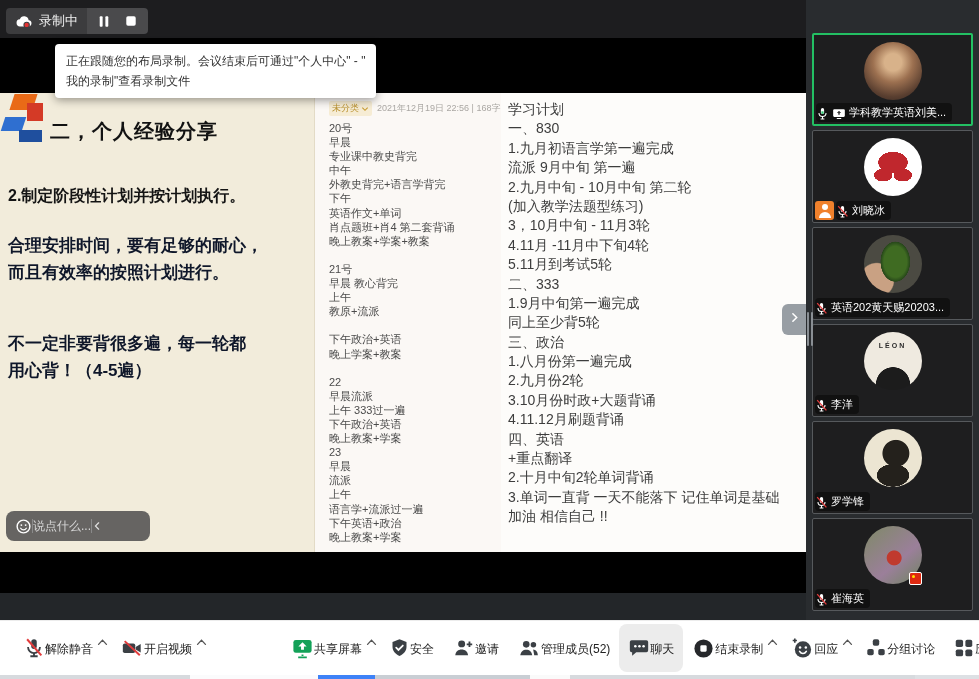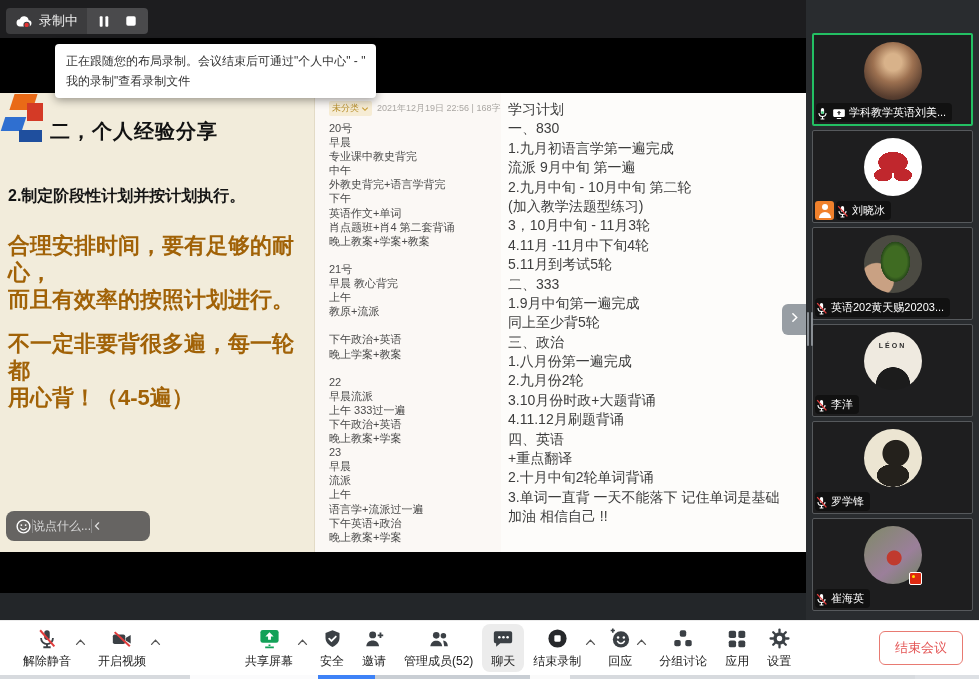--- a/index.html
+++ b/index.html
@@ -27,21 +27,21 @@
   
   .slide{position:absolute;left:0;top:93px;width:315px;height:459px;background:#f2ecdb;border-right:1px solid #e3dbc6;}
   .logo{position:absolute;left:0;top:1px;width:50px;height:54px;}
   .logo span{position:absolute;display:block;}
   .cube1{left:12px;top:0;width:23px;height:16px;background:#e96a17;transform:skewX(-18deg);}
   .cube2{left:27px;top:9px;width:16px;height:18px;background:#d43a26;}
   .cube3{left:3px;top:23px;width:21px;height:14px;background:#2f6fd0;transform:skewX(-18deg);}
   .cube4{left:19px;top:36px;width:23px;height:12px;background:#1f4f9e;}
   .slide-title{position:absolute;left:50px;top:25px;font-size:20px;font-weight:800;color:#121212;letter-spacing:1px;white-space:nowrap;}
   .slide-point{position:absolute;left:8px;top:93px;font-size:16px;font-weight:600;color:#141414;white-space:nowrap;}
-  .slide-red{position:absolute;left:8px;font-size:22px;font-weight:700;color:#a16207;line-height:27px;white-space:pre-line;}
+  .slide-red{position:absolute;left:8px;font-size:17px;font-weight:700;color:#0f172a;line-height:27px;white-space:pre-line;}
   .red1{top:139px;}
   .red2{top:237px;}
 
   
   .chat-pill{position:absolute;left:6px;top:511px;height:30px;width:144px;background:rgba(66,66,68,.8);
     border-radius:8px;display:flex;align-items:center;padding:0 9px;cursor:text;z-index:5;}
   .chat-pill .ph{font-size:12px;color:#d6d6d6;white-space:nowrap;}
   .vdiv{width:1px;height:14px;background:#8a8a8a;}
 
   
@@ -92,21 +92,21 @@
   .hand-badge::before{content:"";position:absolute;left:6.5px;top:3px;width:6px;height:6px;border-radius:50%;background:#fff;}
   .hand-badge::after{content:"";position:absolute;left:3.5px;top:10.5px;width:12px;height:6.5px;border-radius:6px 6px 0 0;background:#fff;}
   .plabel{display:flex;align-items:flex-end;gap:3px;background:rgba(16,16,16,.88);border-radius:4px;
     padding:2px 6px 2px 0;overflow:hidden;}
   .pname{font-size:11px;color:#fff;white-space:nowrap;overflow:hidden;}
   .ic{display:flex;align-items:center;flex:0 0 auto;}
 
   
   .toolbar{position:absolute;left:0;top:620px;width:979px;height:55px;background:#fff;display:flex;
     align-items:center;padding-left:14px;border-top:1px solid #ececec;}
-  .tbtn{position:relative;display:flex;flex-direction:column;align-items:center;justify-content:center;
+  .tbtn{position:relative;display:flex;flex-direction:row;align-items:center;justify-content:center;
     height:48px;padding:0 9px;border-radius:8px;cursor:pointer;flex:0 0 auto;}
   .tbtn.gap{margin-left:72px;}
   .tbtn.highlight{background:#ececec;}
   .tbtn.hascaret{padding-right:18px;}
   .irow{height:25px;display:flex;align-items:center;}
   .caret{position:absolute;right:3px;top:14px;display:flex;}
   .tlabel{font-size:12px;color:#222;margin-top:2px;white-space:nowrap;}
   .end-btn{margin-left:auto;margin-right:16px;background:#fff;border:1px solid #e87a72;color:#e45656;
     font-size:13px;padding:7px 15px;border-radius:6px;cursor:pointer;white-space:nowrap;
     font-family:"Liberation Sans","DejaVu Sans",sans-serif;}

